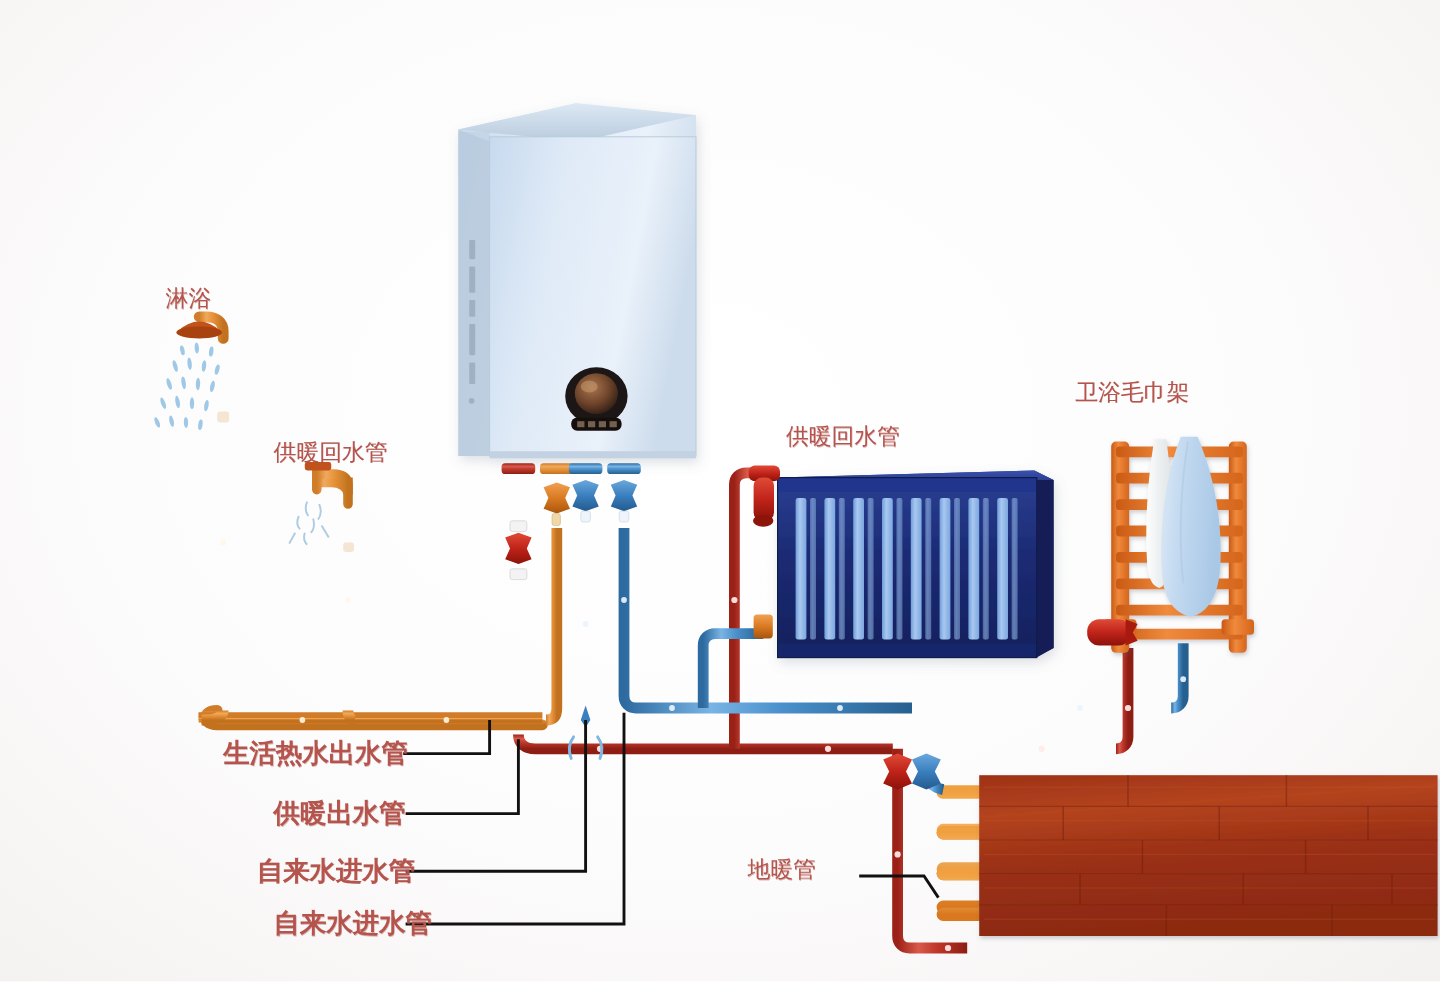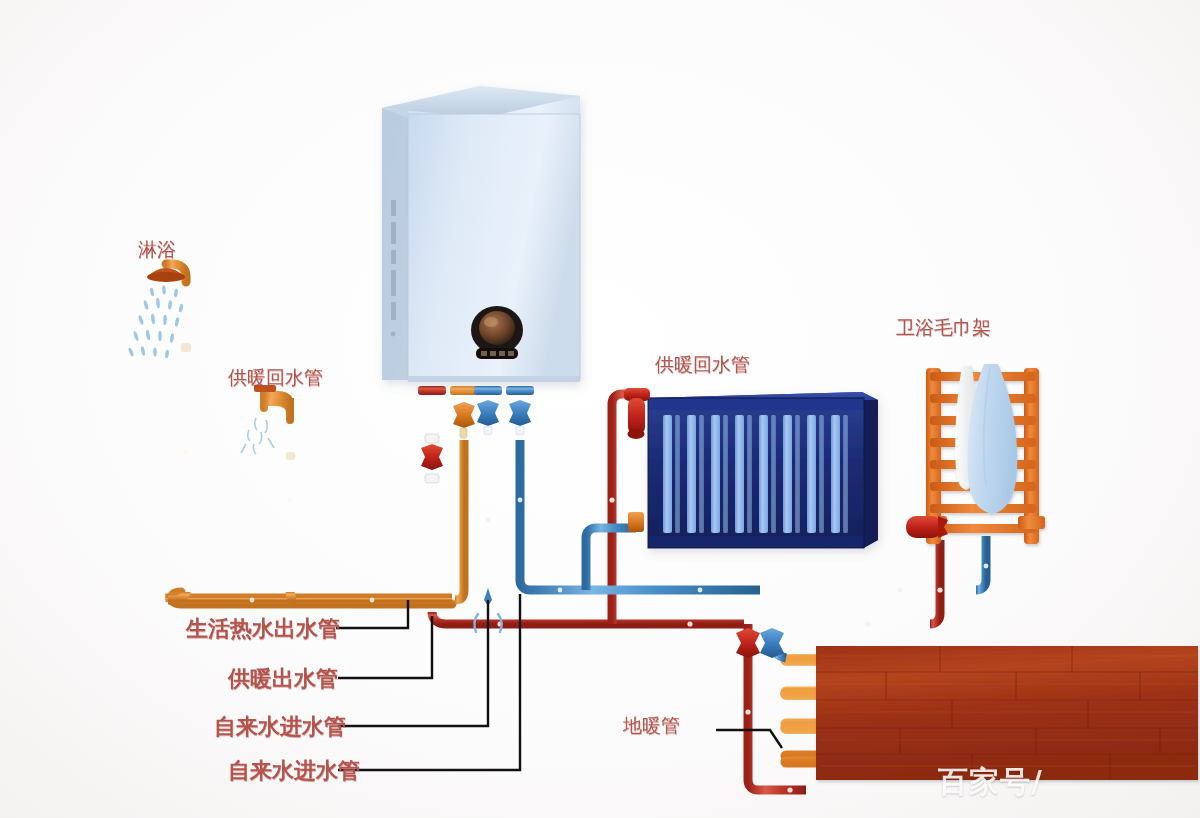--- a/index.html
+++ b/index.html
@@ -480,14 +480,13 @@
   <div class="ui-label comp-label" style="left:228px; top:368px;">供暖回水管</div>
   <div class="ui-label comp-label" style="left:655px; top:355px;">供暖回水管</div>
   <div class="ui-label comp-label" style="left:896px; top:318px;">卫浴毛巾架</div>
   <div class="ui-label comp-label" style="left:623px; top:716px;">地暖管</div>
 
   <div class="ui-label pipe-label" style="left:186px; top:618px;">生活热水出水管</div>
   <div class="ui-label pipe-label" style="left:228px; top:668px;">供暖出水管</div>
   <div class="ui-label pipe-label" style="left:214px; top:716px;">自来水进水管</div>
   <div class="ui-label pipe-label" style="left:228px; top:760px;">自来水进水管</div>
 
-  <div id="watermark">百家号/</div>
 </div>
 
 </body></html>

